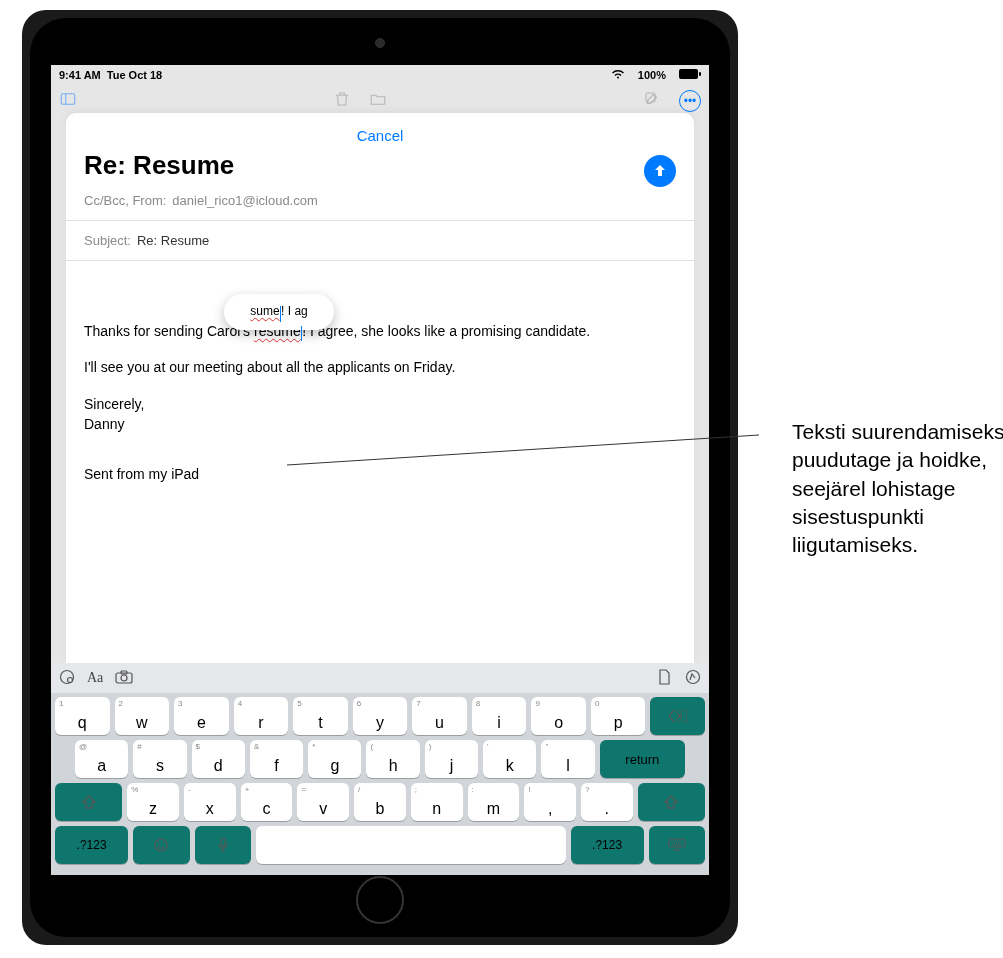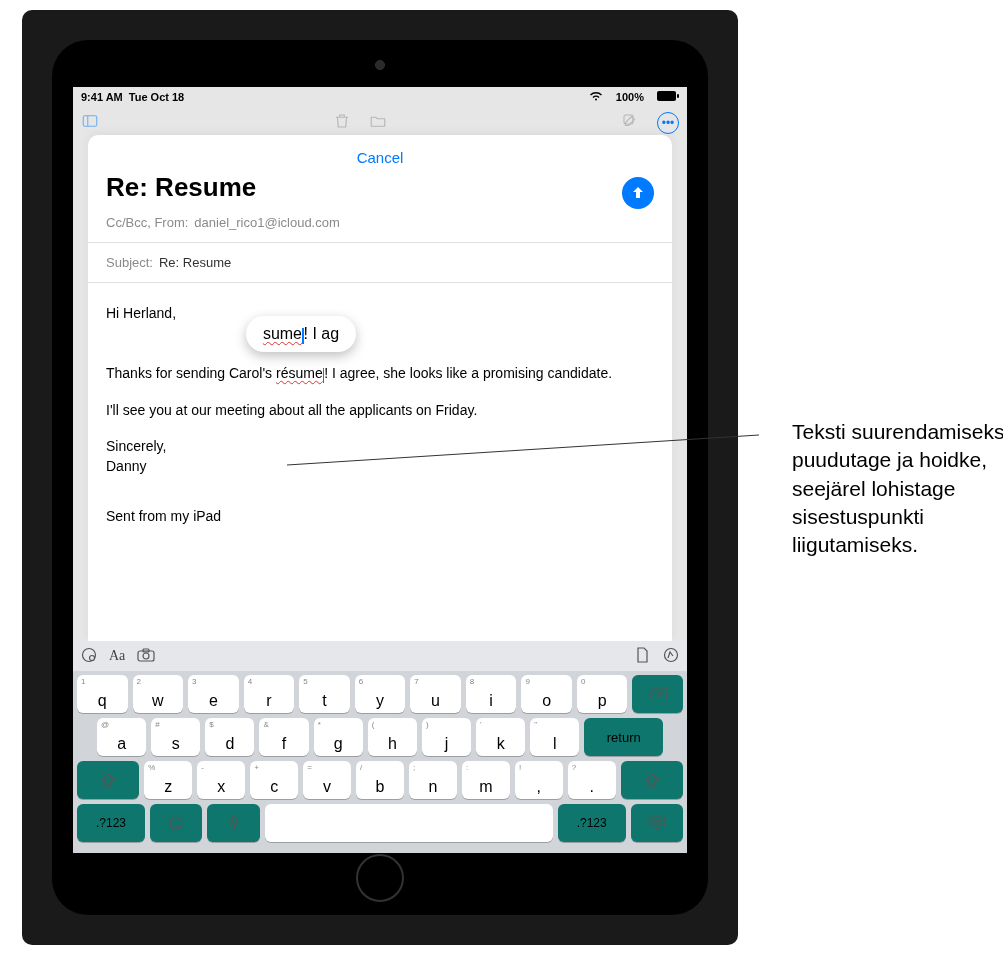--- a/index.html
+++ b/index.html
@@ -4,22 +4,22 @@
 <style>
   * { box-sizing: border-box; margin: 0; padding: 0; }
   body { font-family: -apple-system, "Helvetica Neue", Arial, sans-serif; background: #fff; width: 1003px; height: 958px; position: relative; }
 
   
   .device {
     position: absolute;
     left: 22px; top: 10px;
     width: 716px; height: 935px;
     background: #1a1a1a;
-    border-radius: 10px;
-    padding: 30px;
+    border-radius: 24px;
+    padding: 8px;
   }
   .device-inner {
     width: 100%; height: 100%;
     background: #000;
     border-radius: 36px;
     position: relative;
     overflow: hidden;
   }
   .camera {
     position: absolute;
@@ -133,21 +133,21 @@
 
   
   .loupe {
     position: absolute;
     left: 158px; top: 33px;
     width: 110px; height: 36px;
     border-radius: 18px;
     background: #fff;
     box-shadow: 0 4px 12px rgba(0,0,0,.25);
     display: flex; align-items: center; justify-content: center;
-    font-size: 16px;
+    font-size: 12px;
   }
   .loupe .cursor { height: 16px; }
 
   
   .keyboard {
     position: absolute;
     left: 0; right: 0; bottom: 0;
     height: 212px;
     background: #d1d4d9;
     display: flex; flex-direction: column;
@@ -269,21 +269,20 @@
         <div class="field-row">
           <span class="label">Cc/Bcc, From:</span>
           <span class="value-gray">daniel_rico1@icloud.com</span>
         </div>
         <div class="field-row">
           <span class="label">Subject:</span>
           <span class="value-dark">Re: Resume</span>
         </div>
 
         <div class="body-area">
-          <p>Hi Herland,</p>
 
           <div class="loupe">
             <span class="spellsquiggle">sume</span>
               <span class="cursor"></span>
               <span>! I ag</span>
           </div>
 
           <p style="margin-top:40px;">
             <span>Thanks for sending Carol's </span><span class="spellsquiggle">résume</span><span class="cursor"></span><span>! I agree, she looks like a promising candidate.</span>
           </p>

